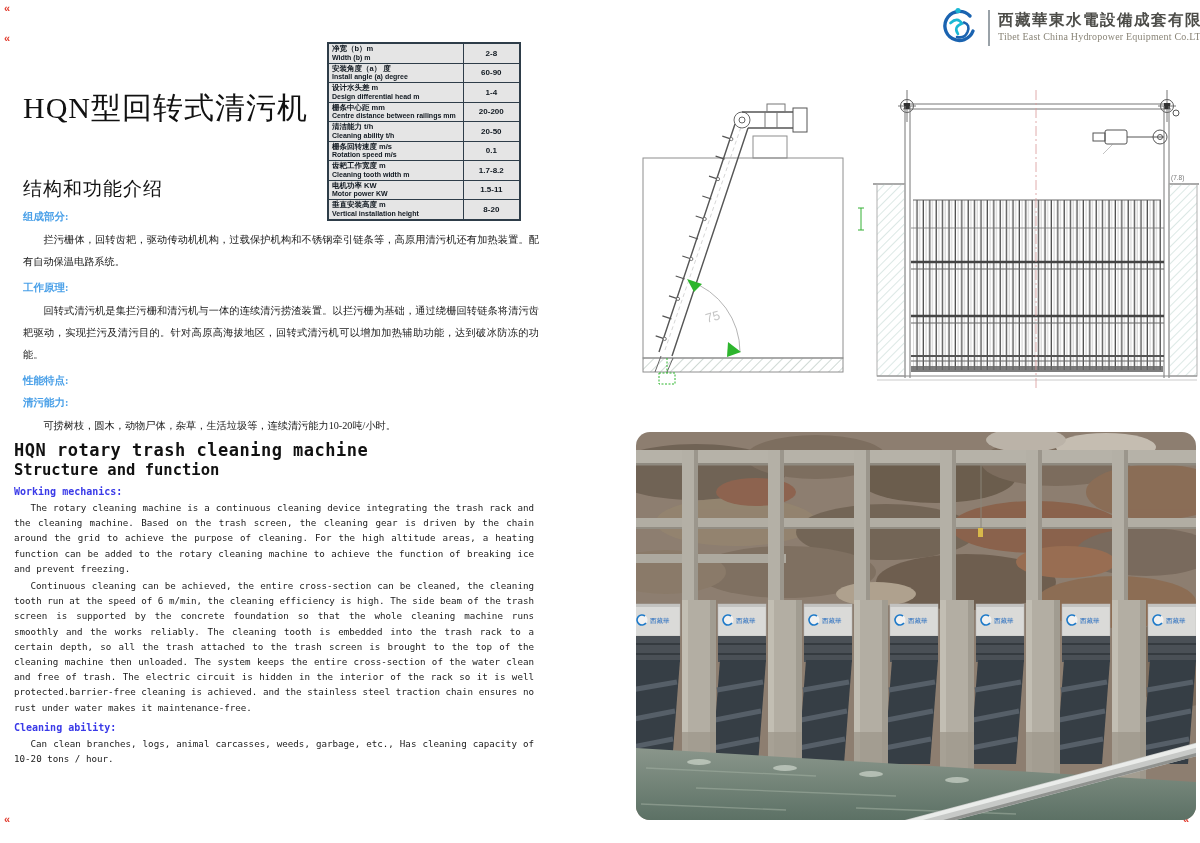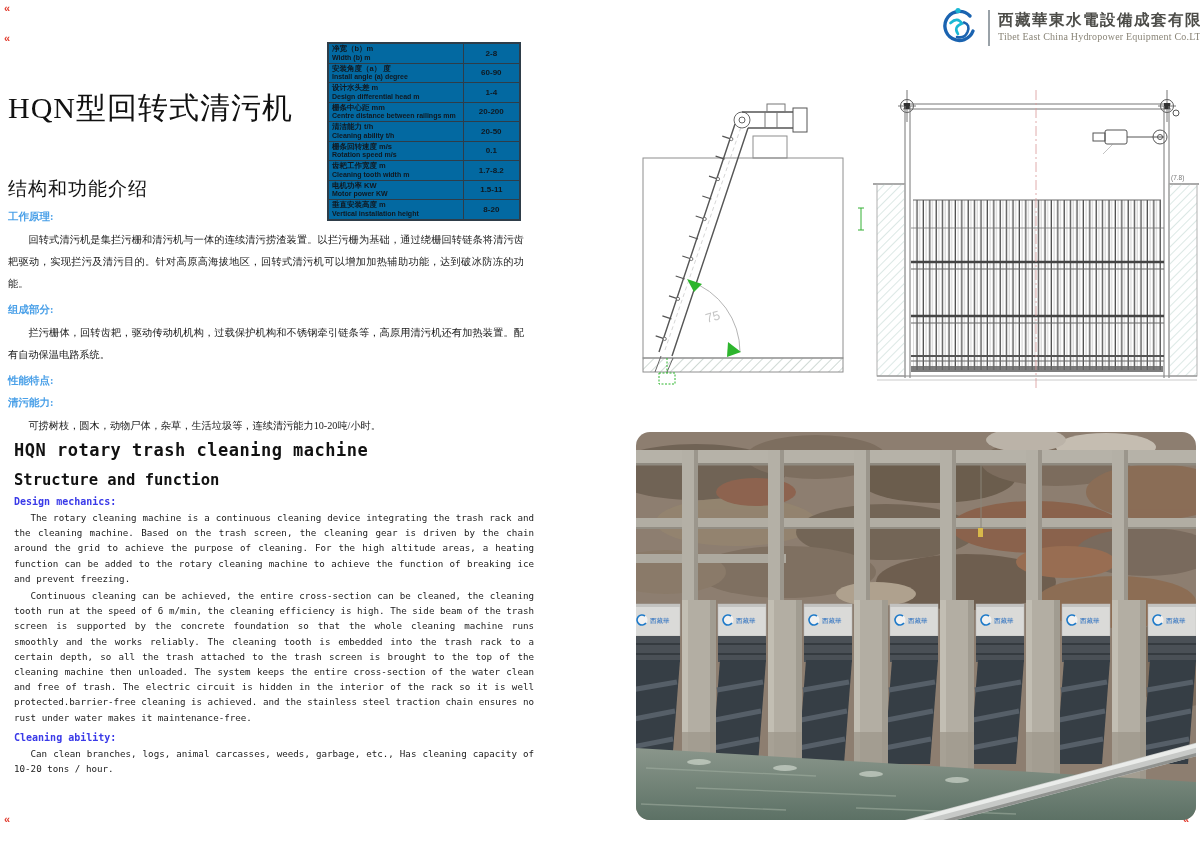--- a/index.html
+++ b/index.html
@@ -16,42 +16,42 @@
   
   .logo { position:absolute; left:937px; top:6px; width:40px; height:44px; }
   .logo-divider { position:absolute; left:988px; top:10px; width:2px; height:36px; background:#9aa2a8; }
   .co-cn { position:absolute; left:998px; top:10px; font-family:"Liberation Serif",serif;
            font-size:15.5px; font-weight:600; letter-spacing:1.5px; color:#4c4c48; white-space:nowrap; }
   .co-en { position:absolute; left:998px; top:31px; font-family:"Liberation Serif",serif;
            font-size:10px; color:#8a8578; letter-spacing:0.2px; white-space:nowrap; }
 
   
   table.spec { position:absolute; left:327px; top:42px; width:194px; border-collapse:collapse;
-               background:#0369a1; }
+               background:#e5e5e5; }
   table.spec td { border:1px solid #2e3d49; vertical-align:middle; }
   table.spec { border:2px solid #2e3d49; }
   td.lbl { width:142px; padding:1px 3px; }
   td.val { width:60px; text-align:center; font-size:8px; font-weight:bold; color:#101820; }
   .cnL { display:block; font-size:7.5px; line-height:8.5px; font-weight:bold; color:#101820; }
   .enL { display:block; font-size:7px; line-height:8px; font-weight:bold; color:#101820; text-align:justify; }
 
   
-  .cn-block { position:absolute; left:8px; top:88px; width:516px; }
+  .cn-block { position:absolute; left:23px; top:88px; width:516px; }
   .cn-title { font-family:"Liberation Serif",serif; font-size:30px; font-weight:500; color:#111; letter-spacing:1px; }
   .cn-sub   { font-family:"Liberation Serif",serif; font-size:19px; font-weight:500; color:#111;
               margin-top:47px; margin-bottom:0; letter-spacing:1px; }
   .cn-label { color:#4aa0e8; font-size:10.5px; font-weight:bold; margin:8px 0 5px; font-family:"Liberation Serif",serif; }
   .cn-text  { font-family:"Liberation Serif",serif; font-size:10.2px; line-height:22px;
               text-indent:2em; text-align:justify; color:#191919; }
 
   
   .en-block { position:absolute; left:14px; top:440px; width:520px;
               font-family:"DejaVu Sans Mono", monospace; }
   .en-title { font-size:17px; font-weight:600; color:#111; letter-spacing:0.5px; }
-  .en-sub   { font-size:15.5px; font-weight:600; color:#111; margin-top:11px; }
+  .en-sub   { font-size:15.5px; font-weight:600; color:#111; margin-top:1px; }
   .en-label { color:#3a3ae8; font-size:10px; font-weight:bold; margin:7px 0 3px; }
   .en-text  { font-size:9.2px; line-height:15.2px; text-indent:1.8em; text-align:justify;
               color:#1a1a1a; margin-bottom:2px; }
 
   .drawings { position:absolute; left:615px; top:80px; width:585px; height:330px; }
   .photo { position:absolute; left:636px; top:432px; width:560px; height:388px;
            border-radius:14px; overflow:hidden; }
   .photo svg { display:block; }
 </style>
 </head>
@@ -141,41 +141,41 @@
           </td>
           <td class="val">8-20</td>
         </tr>
     </tbody>
   </table>
 
   <section class="cn-block">
     <h1 class="cn-title">HQN型回转式清污机</h1>
     <h2 class="cn-sub">结构和功能介绍</h2>
     <div>
+      <div class="cn-label">组成部分:</div>
+      <p class="cn-text">拦污栅体，回转齿耙，驱动传动机机构，过载保护机构和不锈钢牵引链条等，高原用清污机还有加热装置。配有自动保温电路系统。</p>
+    </div>
+    <div>
       <div class="cn-label">工作原理:</div>
       <p class="cn-text">回转式清污机是集拦污栅和清污机与一体的连续清污捞渣装置。以拦污栅为基础，通过绕栅回转链条将清污齿耙驱动，实现拦污及清污目的。针对高原高海拔地区，回转式清污机可以增加加热辅助功能，达到破冰防冻的功能。</p>
-    </div>
-    <div>
-      <div class="cn-label">组成部分:</div>
-      <p class="cn-text">拦污栅体，回转齿耙，驱动传动机机构，过载保护机构和不锈钢牵引链条等，高原用清污机还有加热装置。配有自动保温电路系统。</p>
     </div>
     <div>
       <div class="cn-label">性能特点:</div>
     </div>
     <div>
       <div class="cn-label">清污能力:</div>
       <p class="cn-text">可捞树枝，圆木，动物尸体，杂草，生活垃圾等，连续清污能力10-20吨/小时。</p>
     </div>
   </section>
 
   <section class="en-block">
     <h1 class="en-title">HQN rotary trash cleaning machine</h1>
     <h2 class="en-sub">Structure and function</h2>
     <div>
-      <div class="en-label">Design mechanics:</div>
+      <div class="en-label">Working mechanics:</div>
       <p class="en-text">The rotary cleaning machine is a continuous cleaning device integrating the trash rack and the cleaning machine. Based on the trash screen, the cleaning gear is driven by the chain around the grid to achieve the purpose of cleaning. For the high altitude areas, a heating function can be added to the rotary cleaning machine to achieve the function of breaking ice and prevent freezing.</p>
     </div>
     <div>
     </div>
     <div>
       <p class="en-text">Continuous cleaning can be achieved, the entire cross-section can be cleaned, the cleaning tooth run at the speed of 6 m/min, the cleaning efficiency is high. The side beam of the trash screen is supported by the concrete foundation so that the whole cleaning machine runs smoothly and the works reliably. The cleaning tooth is embedded into the trash rack to a certain depth, so all the trash attached to the trash screen is brought to the top of the cleaning machine then unloaded. The system keeps the entire cross-section of the water clean and free of trash. The electric circuit is hidden in the interior of the rack so it is well protected.barrier-free cleaning is achieved. and the stainless steel traction chain ensures no rust under water makes it maintenance-free.</p>
     </div>
     <div>
       <div class="en-label">Cleaning ability:</div>
       <p class="en-text">Can clean branches, logs, animal carcasses, weeds, garbage, etc., Has cleaning capacity of 10-20 tons / hour.</p>

